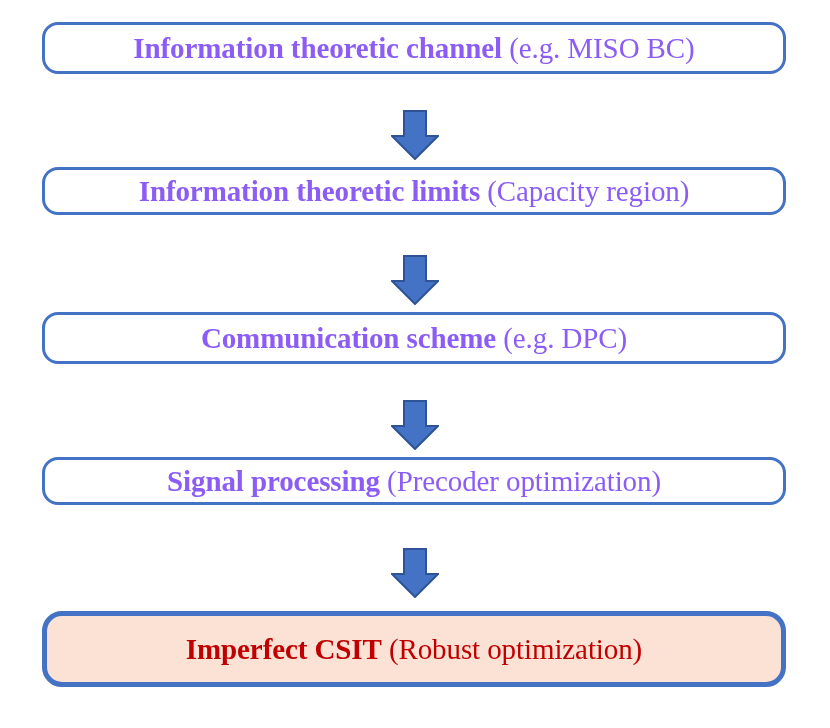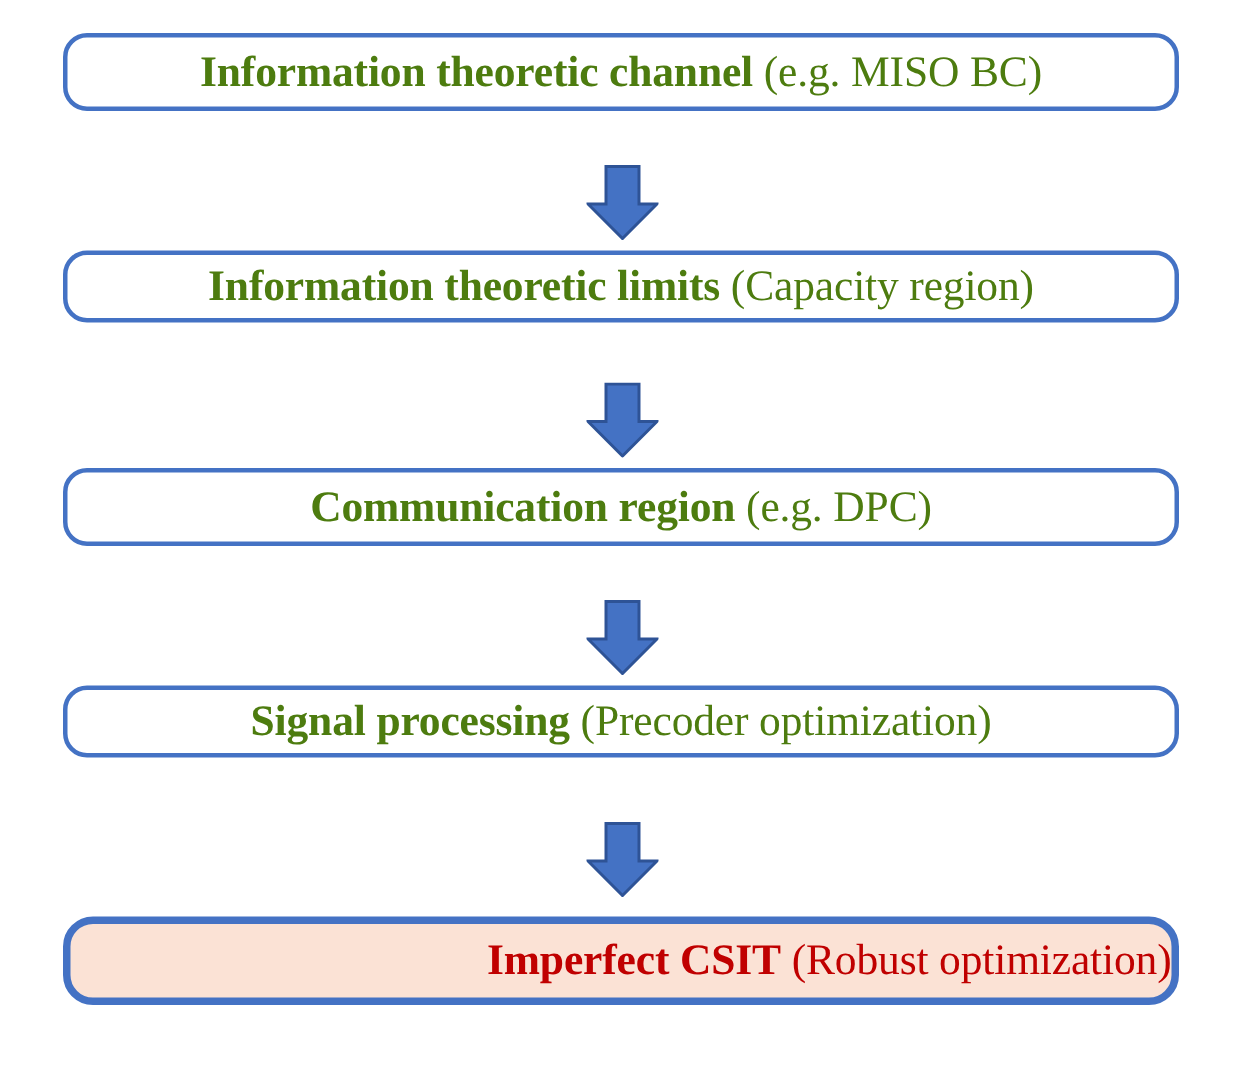--- a/index.html
+++ b/index.html
@@ -31,44 +31,43 @@
     display: flex;
     align-items: center;
     justify-content: center;
     text-align: center;
     white-space: nowrap;
   }
 
   .flow-box .box-text {
     font-size: 29px;
     line-height: 1;
-    color: #4d7c0f;
+    color: #8b5cf6;
     letter-spacing: -0.1px;
   }
 
   .flow-box .label-strong {
     font-weight: bold;
   }
   .flow-box .label-paren {
     font-weight: normal;
   }
 
   
   #box-0 { top: 22px;  height: 52px; }
   #box-1 { top: 167px; height: 48px; }
   #box-2 { top: 312px; height: 52px; }
   #box-3 { top: 457px; height: 48px; }
 
   #box-4 {
     top: 611px;
-    height: 59px;
+    height: 76px;
     border-width: 5px;
     border-radius: 20px;
     background: #FBE2D5;
-    justify-content: flex-end;
   }
   #box-4 .box-text {
     color: #C00000;
   }
 
   
   .flow-arrow {
     position: absolute;
     left: 391px;
     width: 48px;
@@ -104,21 +103,21 @@
     <span class="box-text"><span class="label-strong">Information theoretic limits</span><span class="label-paren"> (Capacity region)</span></span>
   </div>
 
   <div class="flow-arrow" id="arrow-1">
     <svg viewBox="0 0 48 50" xmlns="http://www.w3.org/2000/svg" aria-hidden="true">
       <polygon points="13,1 35,1 35,26 47,26 24,49 1,26 13,26" fill="#4472C4" stroke="#2E5396" stroke-width="2" stroke-linejoin="miter"></polygon>
     </svg>
   </div>
 
   <div class="flow-box" id="box-2">
-    <span class="box-text"><span class="label-strong">Communication region</span><span class="label-paren"> (e.g. DPC)</span></span>
+    <span class="box-text"><span class="label-strong">Communication scheme</span><span class="label-paren"> (e.g. DPC)</span></span>
   </div>
 
   <div class="flow-arrow" id="arrow-2">
     <svg viewBox="0 0 48 50" xmlns="http://www.w3.org/2000/svg" aria-hidden="true">
       <polygon points="13,1 35,1 35,26 47,26 24,49 1,26 13,26" fill="#4472C4" stroke="#2E5396" stroke-width="2" stroke-linejoin="miter"></polygon>
     </svg>
   </div>
 
   <div class="flow-box" id="box-3">
     <span class="box-text"><span class="label-strong">Signal processing</span><span class="label-paren"> (Precoder optimization)</span></span>

